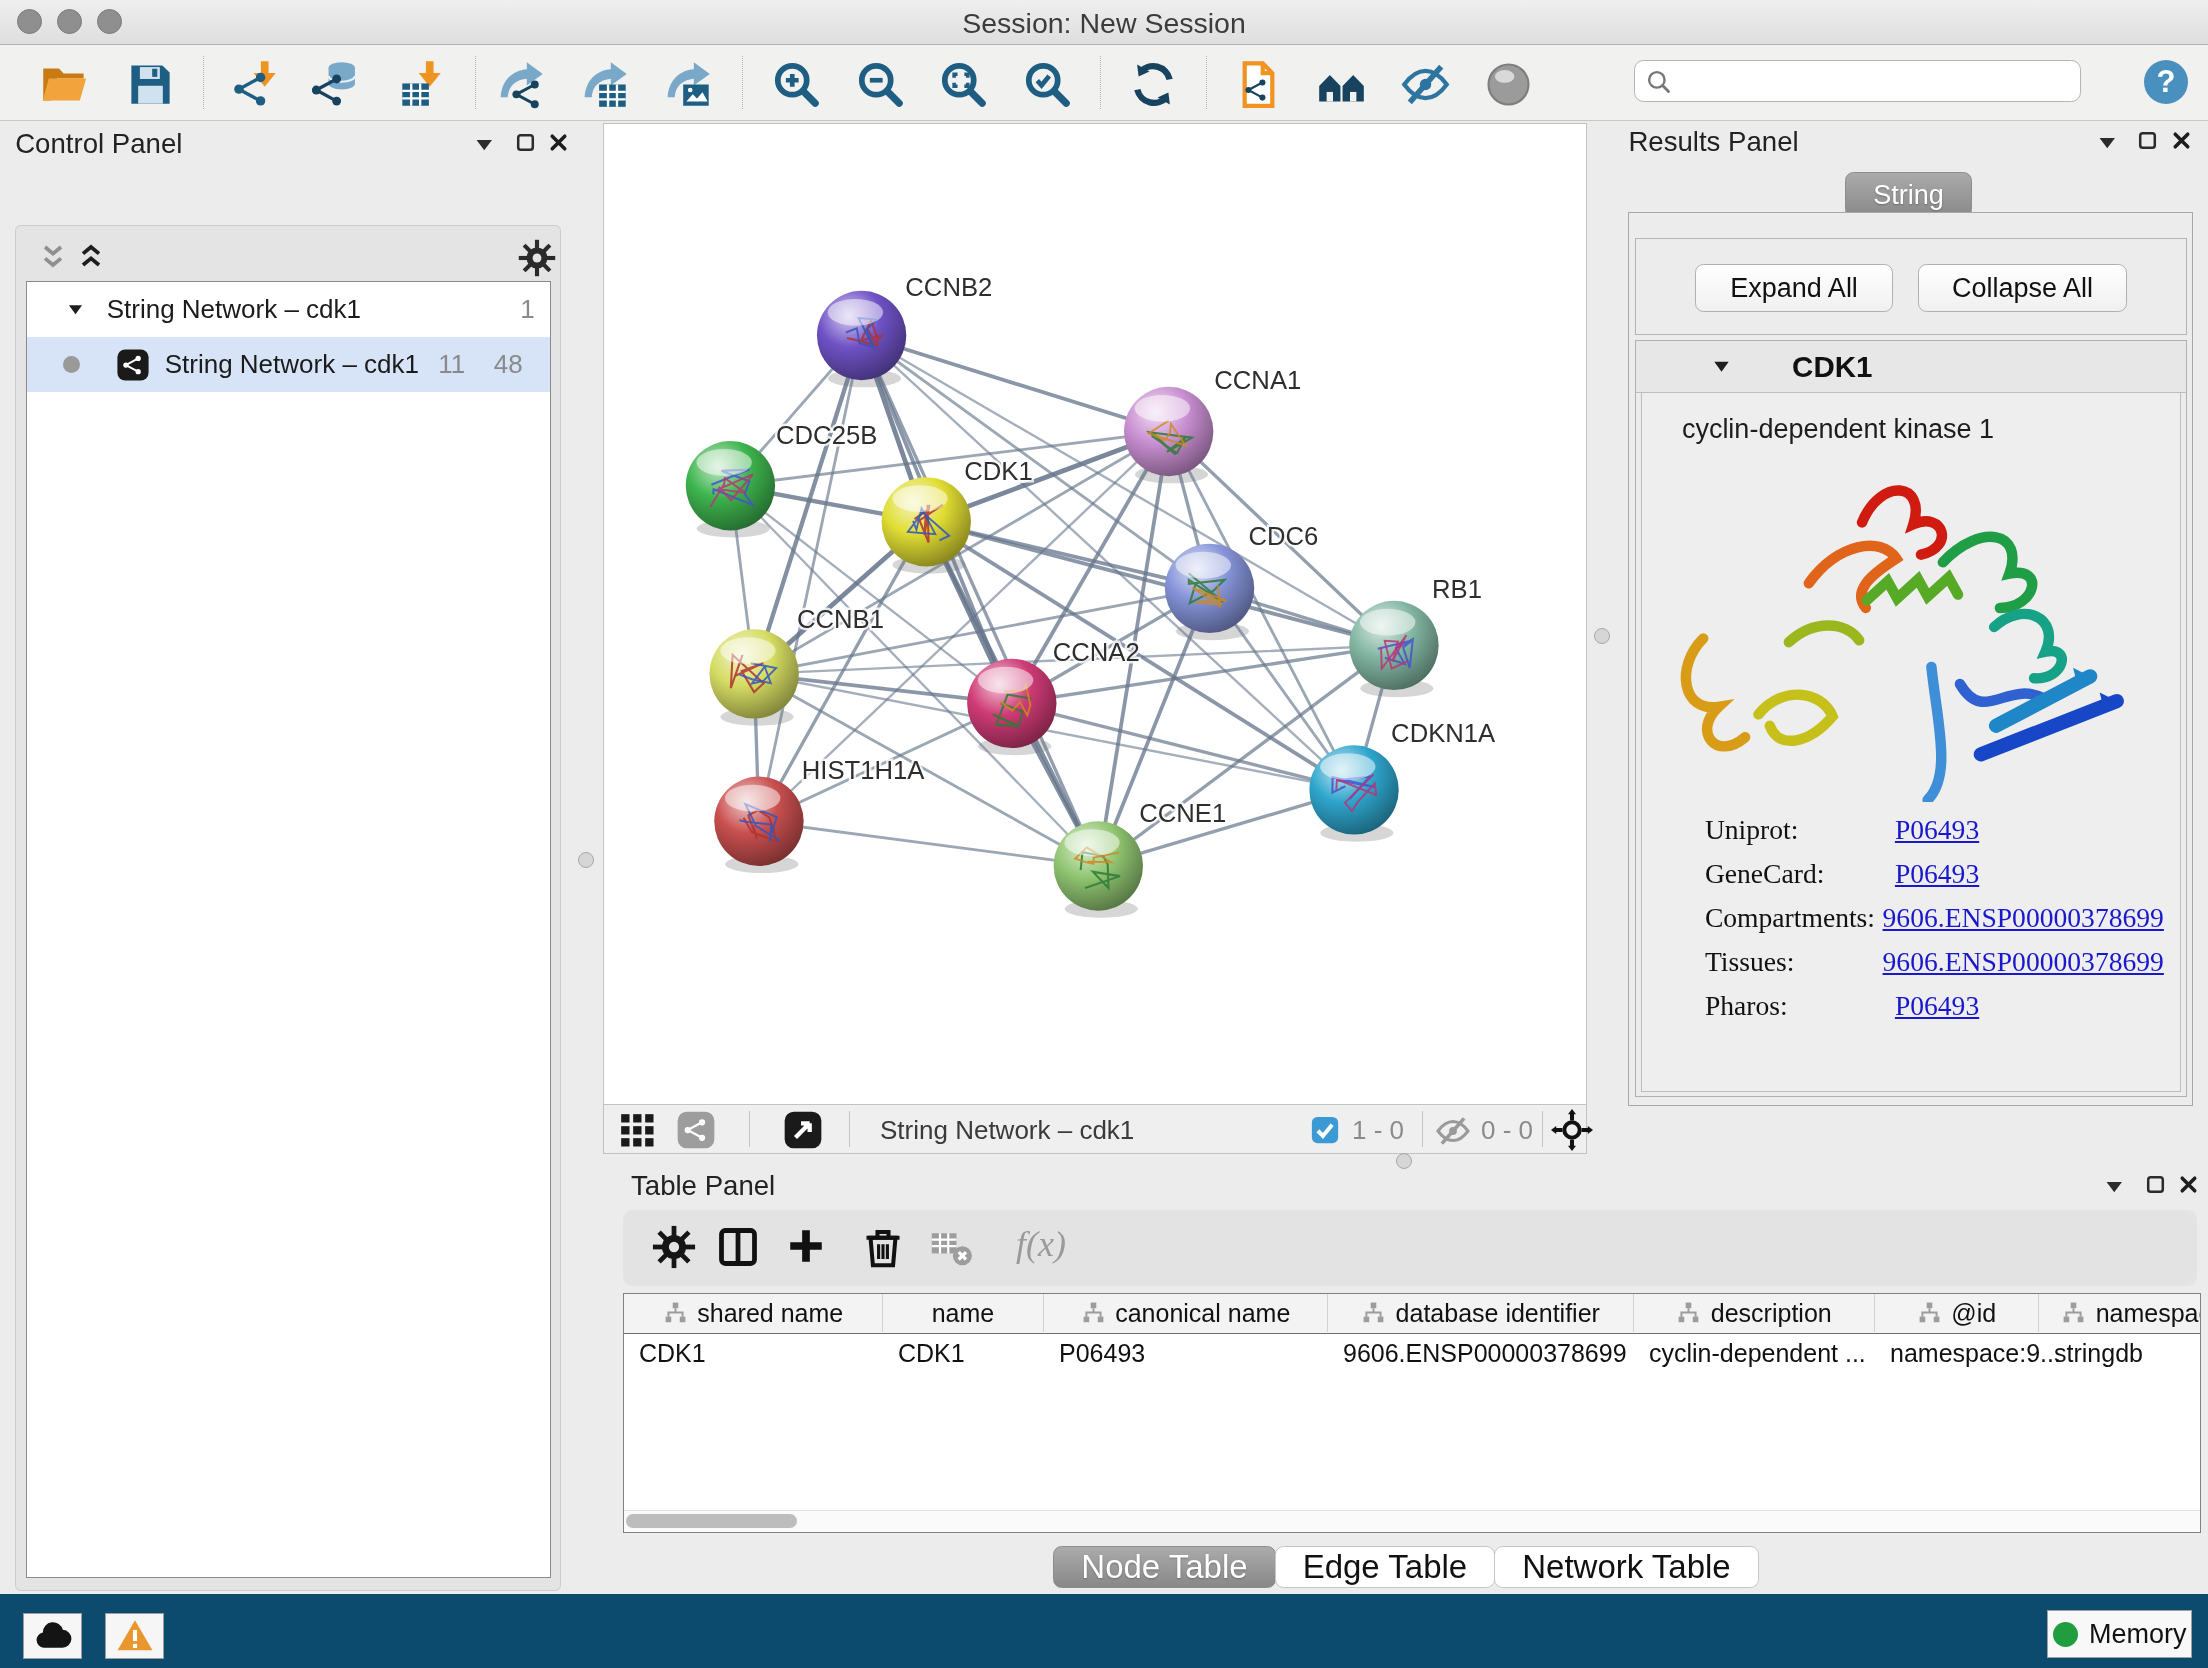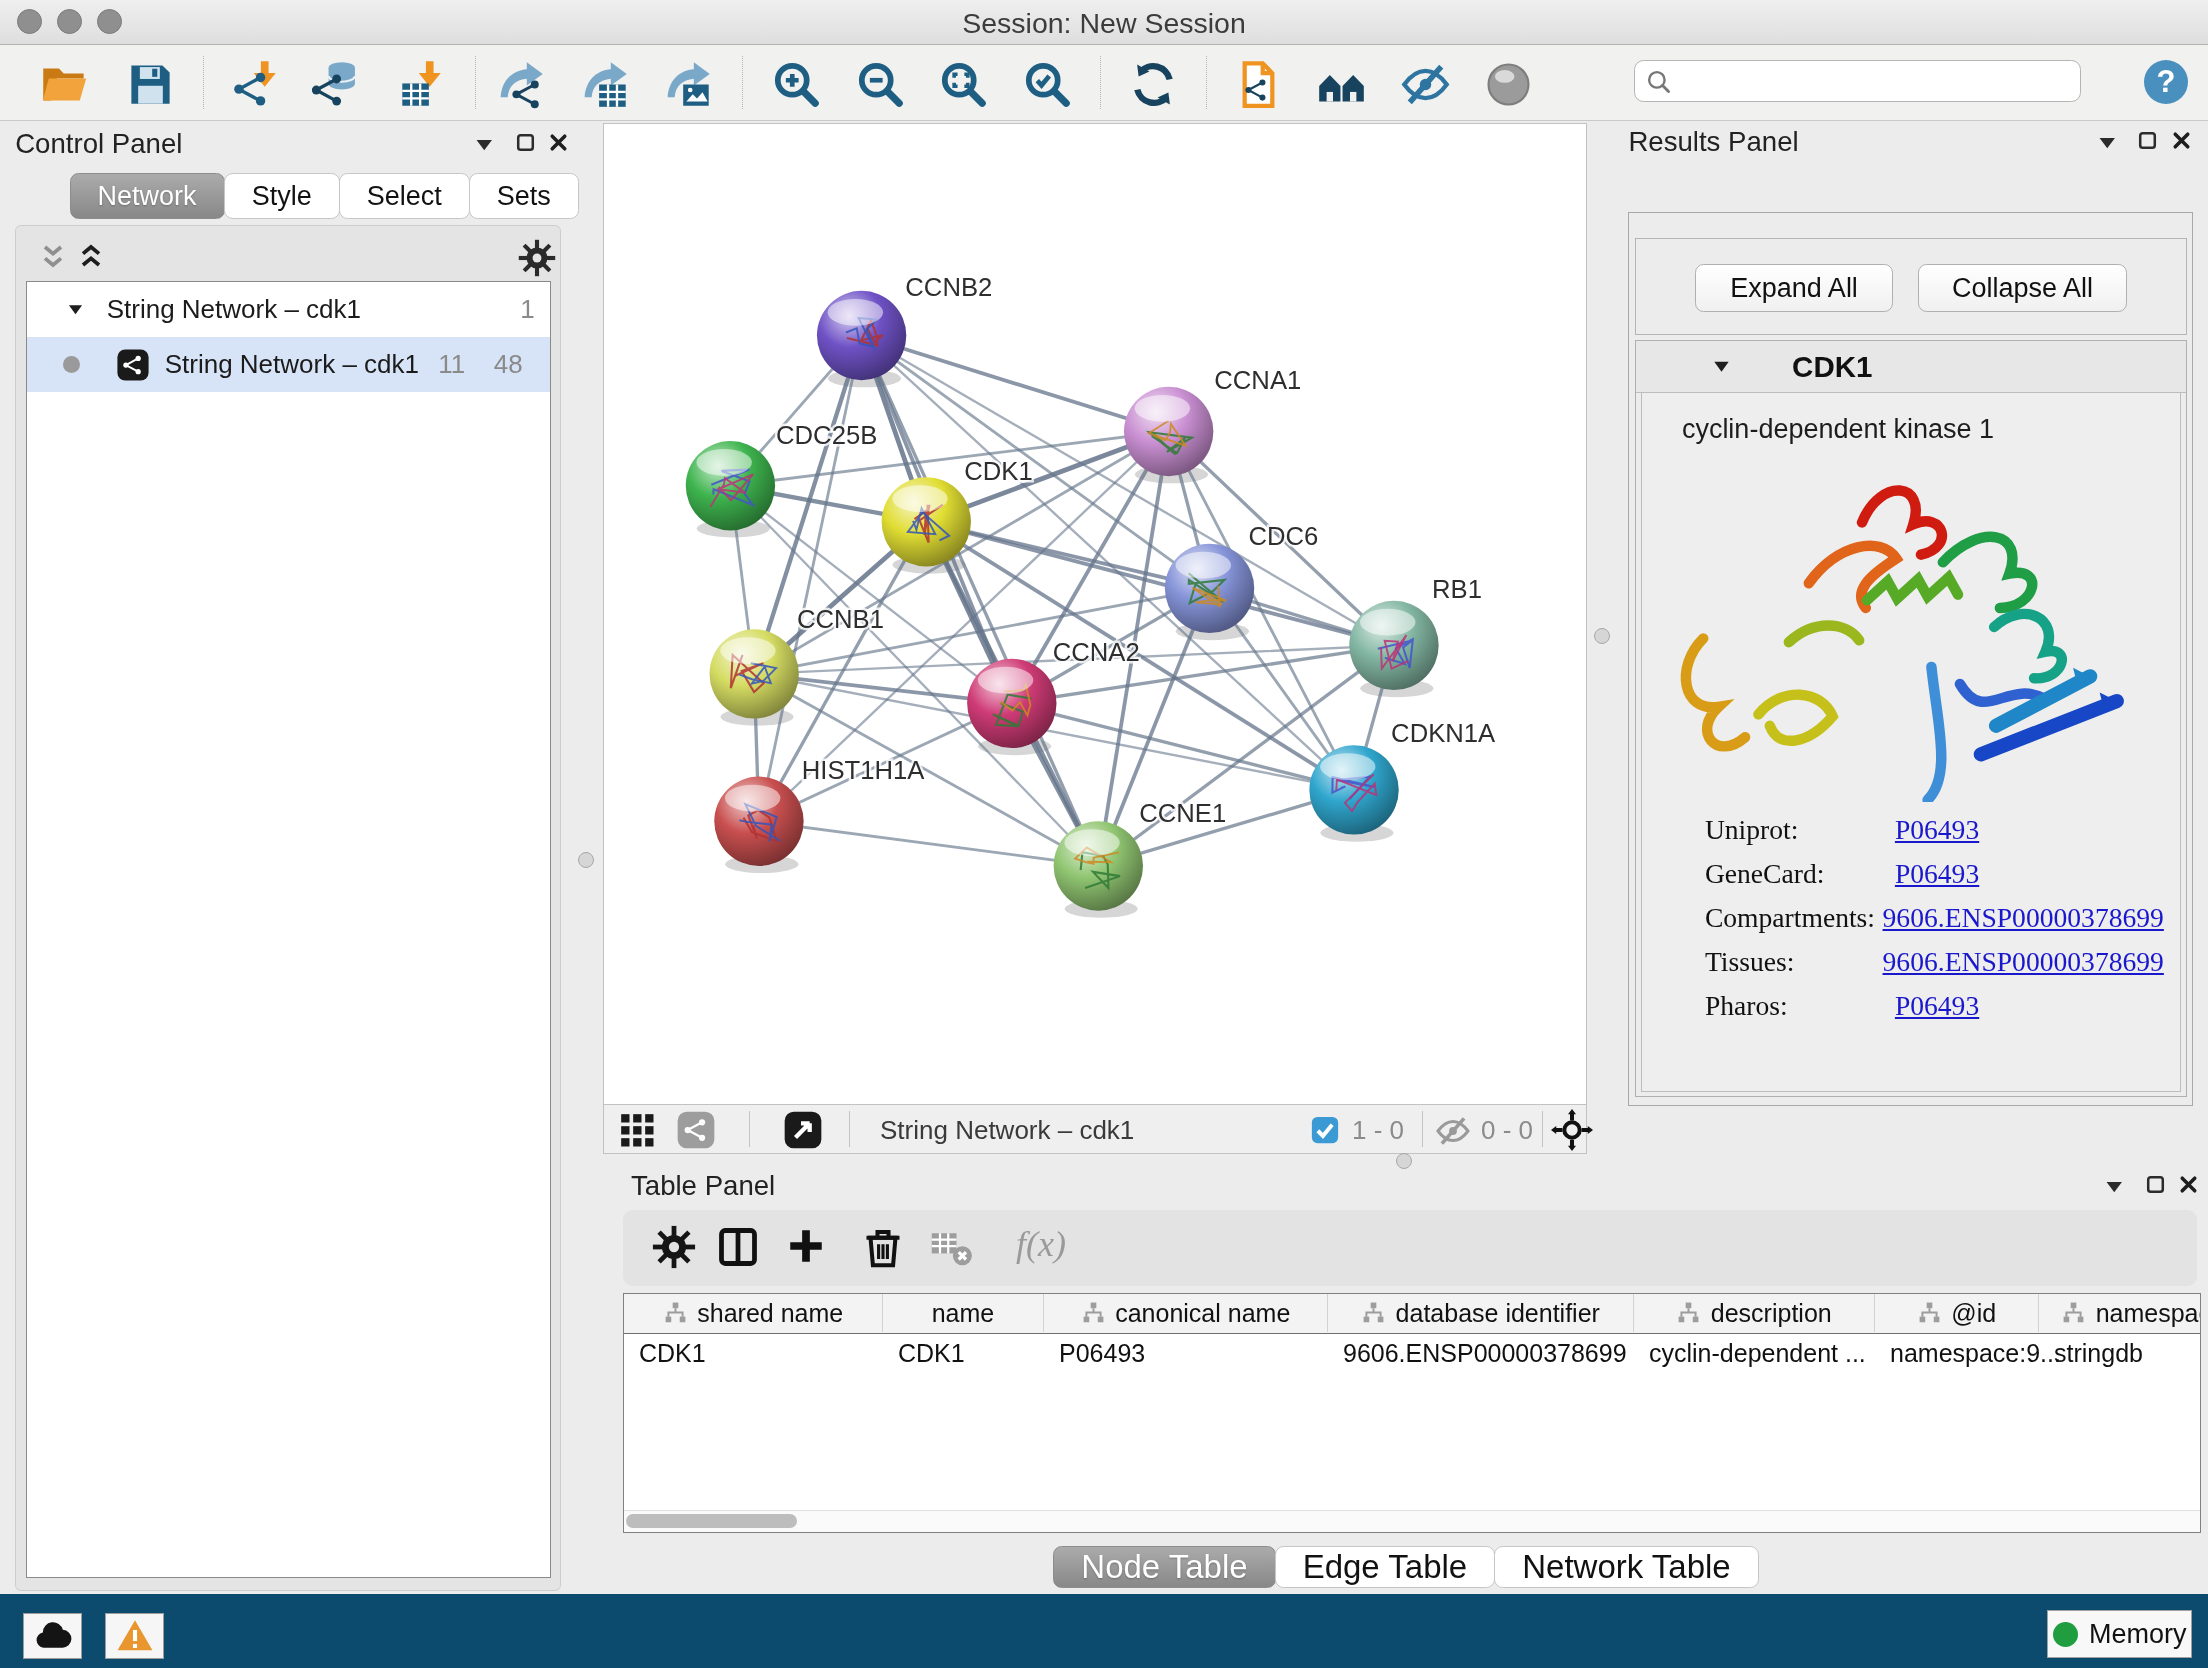--- a/index.html
+++ b/index.html
@@ -300,26 +300,20 @@
       <svg width="25" height="25" viewBox="0 0 24 24">
         <rect x="5" y="5" width="14" height="14" rx="2.5" fill="none" stroke="#2b2b2b" stroke-width="2.4"></rect>
       </svg>
     </span>
   <span class="winctl" style="left:538px;top:3.8px" id="cp-x">
       <svg width="25" height="25" viewBox="0 0 24 24">
         <path d="M6 6L18 18M18 6L6 18" stroke="#1e1e1e" stroke-width="3.4" stroke-linecap="round"></path>
       </svg>
     </span>
 
-  <div id="cp-tabs">
-      <div class="tab active">Network</div>
-      <div class="tab">Style</div>
-      <div class="tab">Select</div>
-      <div class="tab">Sets</div>
-    </div>
 
   <div id="cp-box">
     <div id="cp-subbar">
       <span class="winctl" style="left:21px;top:1.9px" id="chev-dd">
           <svg width="32" height="32" viewBox="0 0 24 24">
             <path d="M6 4.5l6 5 6-5M6 13l6 5 6-5" stroke="#8f8f8f" stroke-width="2.8" fill="none"></path>
           </svg>
         </span>
       <span class="winctl" style="left:59px;top:1.9px" id="chev-uu">
           <svg width="32" height="32" viewBox="0 0 24 24">
@@ -641,20 +635,23 @@
       <svg width="25" height="25" viewBox="0 0 24 24">
         <rect x="5" y="5" width="14" height="14" rx="2.5" fill="none" stroke="#2b2b2b" stroke-width="2.4"></rect>
       </svg>
     </span>
   <span class="winctl" style="left:552px;top:3.8px" id="rp-x">
       <svg width="25" height="25" viewBox="0 0 24 24">
         <path d="M6 6L18 18M18 6L6 18" stroke="#1e1e1e" stroke-width="3.4" stroke-linecap="round"></path>
       </svg>
     </span>
 
+  <div id="rp-tab">
+    <div class="tab active">String</div>
+  </div>
 
   <div id="rp-box">
     <div id="rp-expandbox">
       <div class="rp-btn" style="left:59px;width:196px">Expand All</div>
       <div class="rp-btn" style="left:282px;width:207px">Collapse All</div>
     </div>
 
     <div id="rp-entry">
       <div id="rp-entry-head">
         <span style="margin-left:74px" id="rp-tri">

